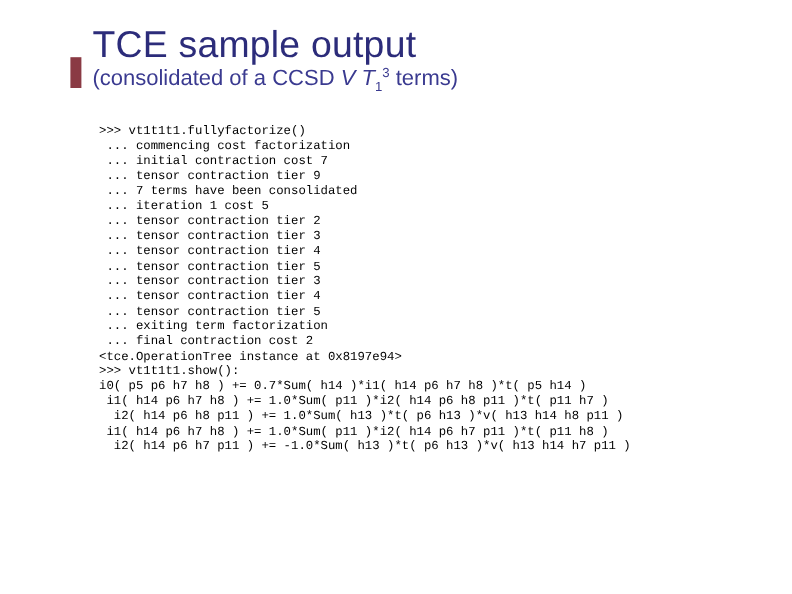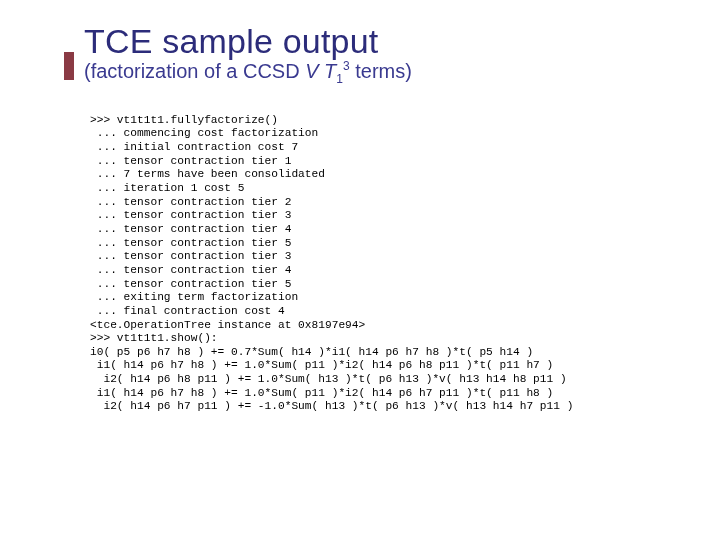--- a/index.html
+++ b/index.html
@@ -57,39 +57,39 @@
 </style>
 </head>
 <body>
 
 <div class="slide">
   <div class="bullet-bar"></div>
 
   <div class="title-block">
     <div class="title">TCE sample output</div>
     <div class="subtitle">
-      <span>(factorization of a CCSD </span><span class="ital">V</span> <span class="ital">T</span><sub>1</sub><sup>3</sup><span> terms)</span>
+      <span>(consolidated of a CCSD </span><span class="ital">V</span> <span class="ital">T</span><sub>1</sub><sup>3</sup><span> terms)</span>
     </div>
   </div>
 
   <div class="code-block"><span>&gt;&gt;&gt; vt1t1t1.fullyfactorize()</span>
 <span> ... commencing cost factorization</span>
 <span> ... initial contraction cost 7</span>
-<span> ... tensor contraction tier 1</span>
+<span> ... tensor contraction tier 9</span>
 <span> ... 7 terms have been consolidated</span>
 <span> ... iteration 1 cost 5</span>
 <span> ... tensor contraction tier 2</span>
 <span> ... tensor contraction tier 3</span>
 <span> ... tensor contraction tier 4</span>
 <span> ... tensor contraction tier 5</span>
 <span> ... tensor contraction tier 3</span>
 <span> ... tensor contraction tier 4</span>
 <span> ... tensor contraction tier 5</span>
 <span> ... exiting term factorization</span>
-<span> ... final contraction cost 4</span>
+<span> ... final contraction cost 2</span>
 <span>&lt;tce.OperationTree instance at 0x8197e94&gt;</span>
 <span>&gt;&gt;&gt; vt1t1t1.show():</span>
 <span>i0( p5 p6 h7 h8 ) += 0.7*Sum( h14 )*i1( h14 p6 h7 h8 )*t( p5 h14 )</span>
 <span> i1( h14 p6 h7 h8 ) += 1.0*Sum( p11 )*i2( h14 p6 h8 p11 )*t( p11 h7 )</span>
 <span>  i2( h14 p6 h8 p11 ) += 1.0*Sum( h13 )*t( p6 h13 )*v( h13 h14 h8 p11 )</span>
 <span> i1( h14 p6 h7 h8 ) += 1.0*Sum( p11 )*i2( h14 p6 h7 p11 )*t( p11 h8 )</span>
 <span>  i2( h14 p6 h7 p11 ) += -1.0*Sum( h13 )*t( p6 h13 )*v( h13 h14 h7 p11 )</span></div>
 
 </div>
 

